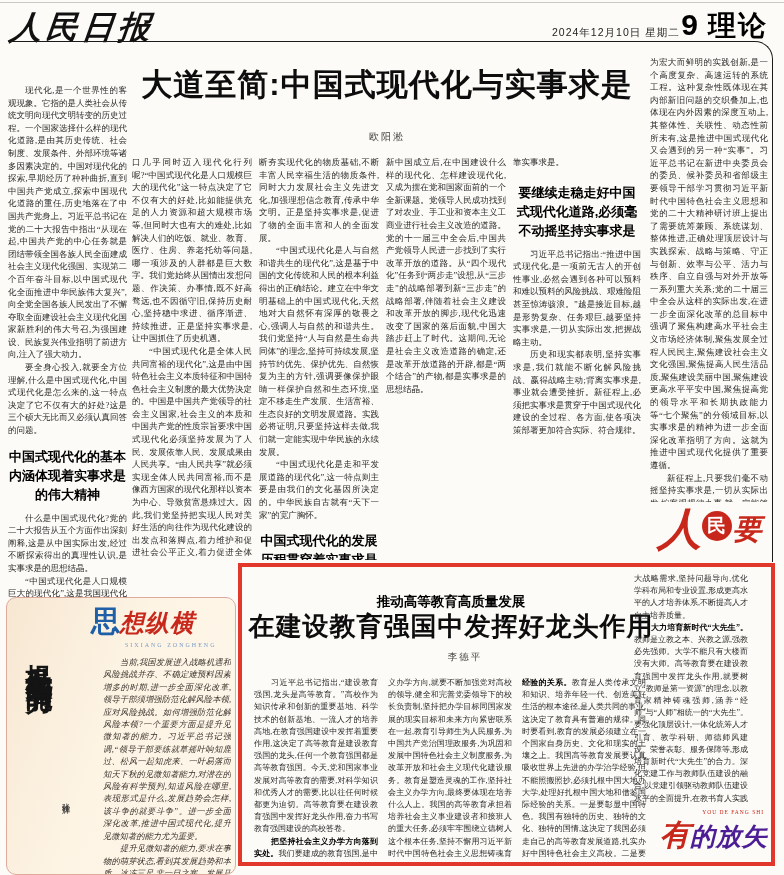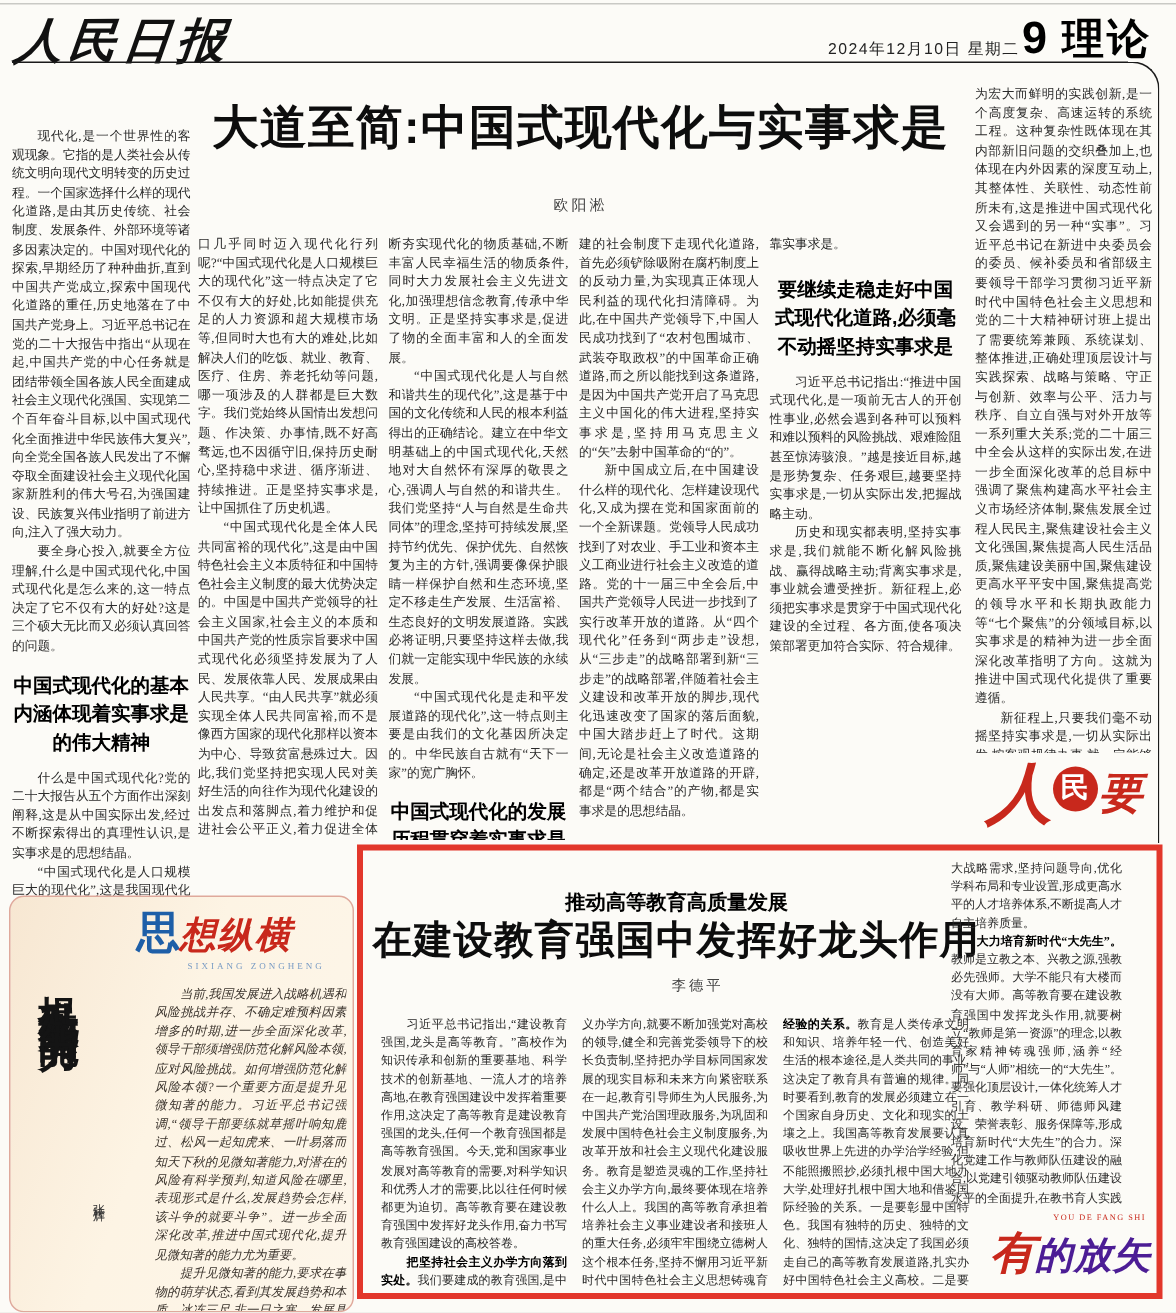--- a/index.html
+++ b/index.html
@@ -117,21 +117,20 @@
         <p>断夯实现代化的物质基础,不断丰富人民幸福生活的物质条件,同时大力发展社会主义先进文化,加强理想信念教育,传承中华文明。正是坚持实事求是,促进了物的全面丰富和人的全面发展。</p>
         <p>“中国式现代化是人与自然和谐共生的现代化”,这是基于中国的文化传统和人民的根本利益得出的正确结论。建立在中华文明基础上的中国式现代化,天然地对大自然怀有深厚的敬畏之心,强调人与自然的和谐共生。我们党坚持“人与自然是生命共同体”的理念,坚持可持续发展,坚持节约优先、保护优先、自然恢复为主的方针,强调要像保护眼睛一样保护自然和生态环境,坚定不移走生产发展、生活富裕、生态良好的文明发展道路。实践必将证明,只要坚持这样去做,我们就一定能实现中华民族的永续发展。</p>
         <p>“中国式现代化是走和平发展道路的现代化”,这一特点则主要是由我们的文化基因所决定的。中华民族自古就有“天下一家”的宽广胸怀。</p>
       </div>
     <div class="subhead">中国式现代化的发展历程贯穿着实事求是这条红线</div>
 
   </div>
 
   <div class="col main-body" style="left:386px;top:156px;width:120px;height:404px;">
     <div class="cont">
-        <p>建的社会制度下走现代化道路,首先必须铲除吸附在腐朽制度上的反动力量,为实现真正体现人民利益的现代化扫清障碍。为此,在中国共产党领导下,中国人民成功找到了“农村包围城市、武装夺取政权”的中国革命正确道路,而之所以能找到这条道路,是因为中国共产党开启了马克思主义中国化的伟大进程,坚持实事求是,坚持用马克思主义的“矢”去射中国革命的“的”。</p>
         <p>新中国成立后,在中国建设什么样的现代化、怎样建设现代化,又成为摆在党和国家面前的一个全新课题。党领导人民成功找到了对农业、手工业和资本主义工商业进行社会主义改造的道路。党的十一届三中全会后,中国共产党领导人民进一步找到了实行改革开放的道路。从“四个现代化”任务到“两步走”设想,从“三步走”的战略部署到新“三步走”的战略部署,伴随着社会主义建设和改革开放的脚步,现代化迅速改变了国家的落后面貌,中国大踏步赶上了时代。这期间,无论是社会主义改造道路的确定,还是改革开放道路的开辟,都是“两个结合”的产物,都是实事求是的思想结晶。</p>
       </div>
   </div>
 
   <div class="col main-body" style="left:513px;top:156px;width:128px;height:404px;">
     <span>靠实事求是。</span>
     <div class="subhead" style="margin-top:14px;">要继续走稳走好中国式现代化道路,必须毫不动摇坚持实事求是</div>
     <div>
         <p>习近平总书记指出:“推进中国式现代化,是一项前无古人的开创性事业,必然会遇到各种可以预料和难以预料的风险挑战、艰难险阻甚至惊涛骇浪。”越是接近目标,越是形势复杂、任务艰巨,越要坚持实事求是,一切从实际出发,把握战略主动。</p>
         <p>历史和现实都表明,坚持实事求是,我们就能不断化解风险挑战、赢得战略主动;背离实事求是,事业就会遭受挫折。新征程上,必须把实事求是贯穿于中国式现代化建设的全过程、各方面,使各项决策部署更加符合实际、符合规律。</p>

